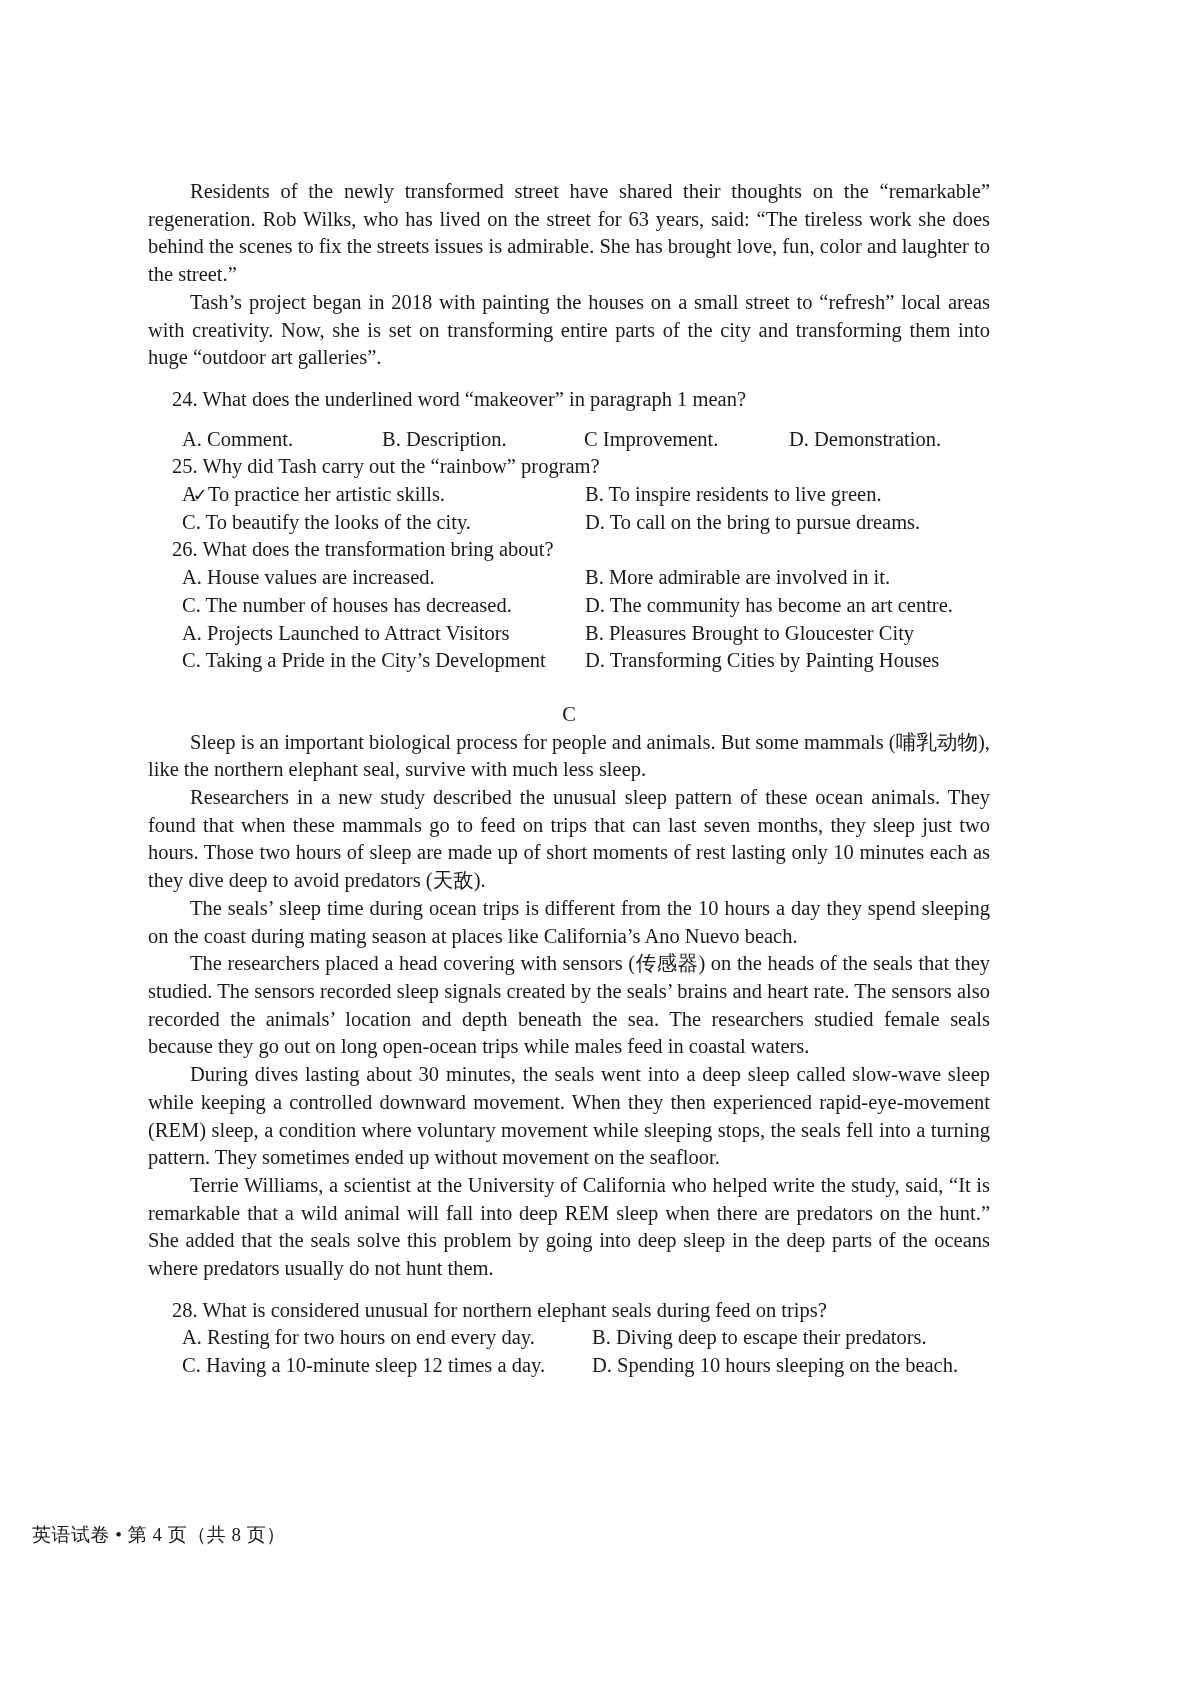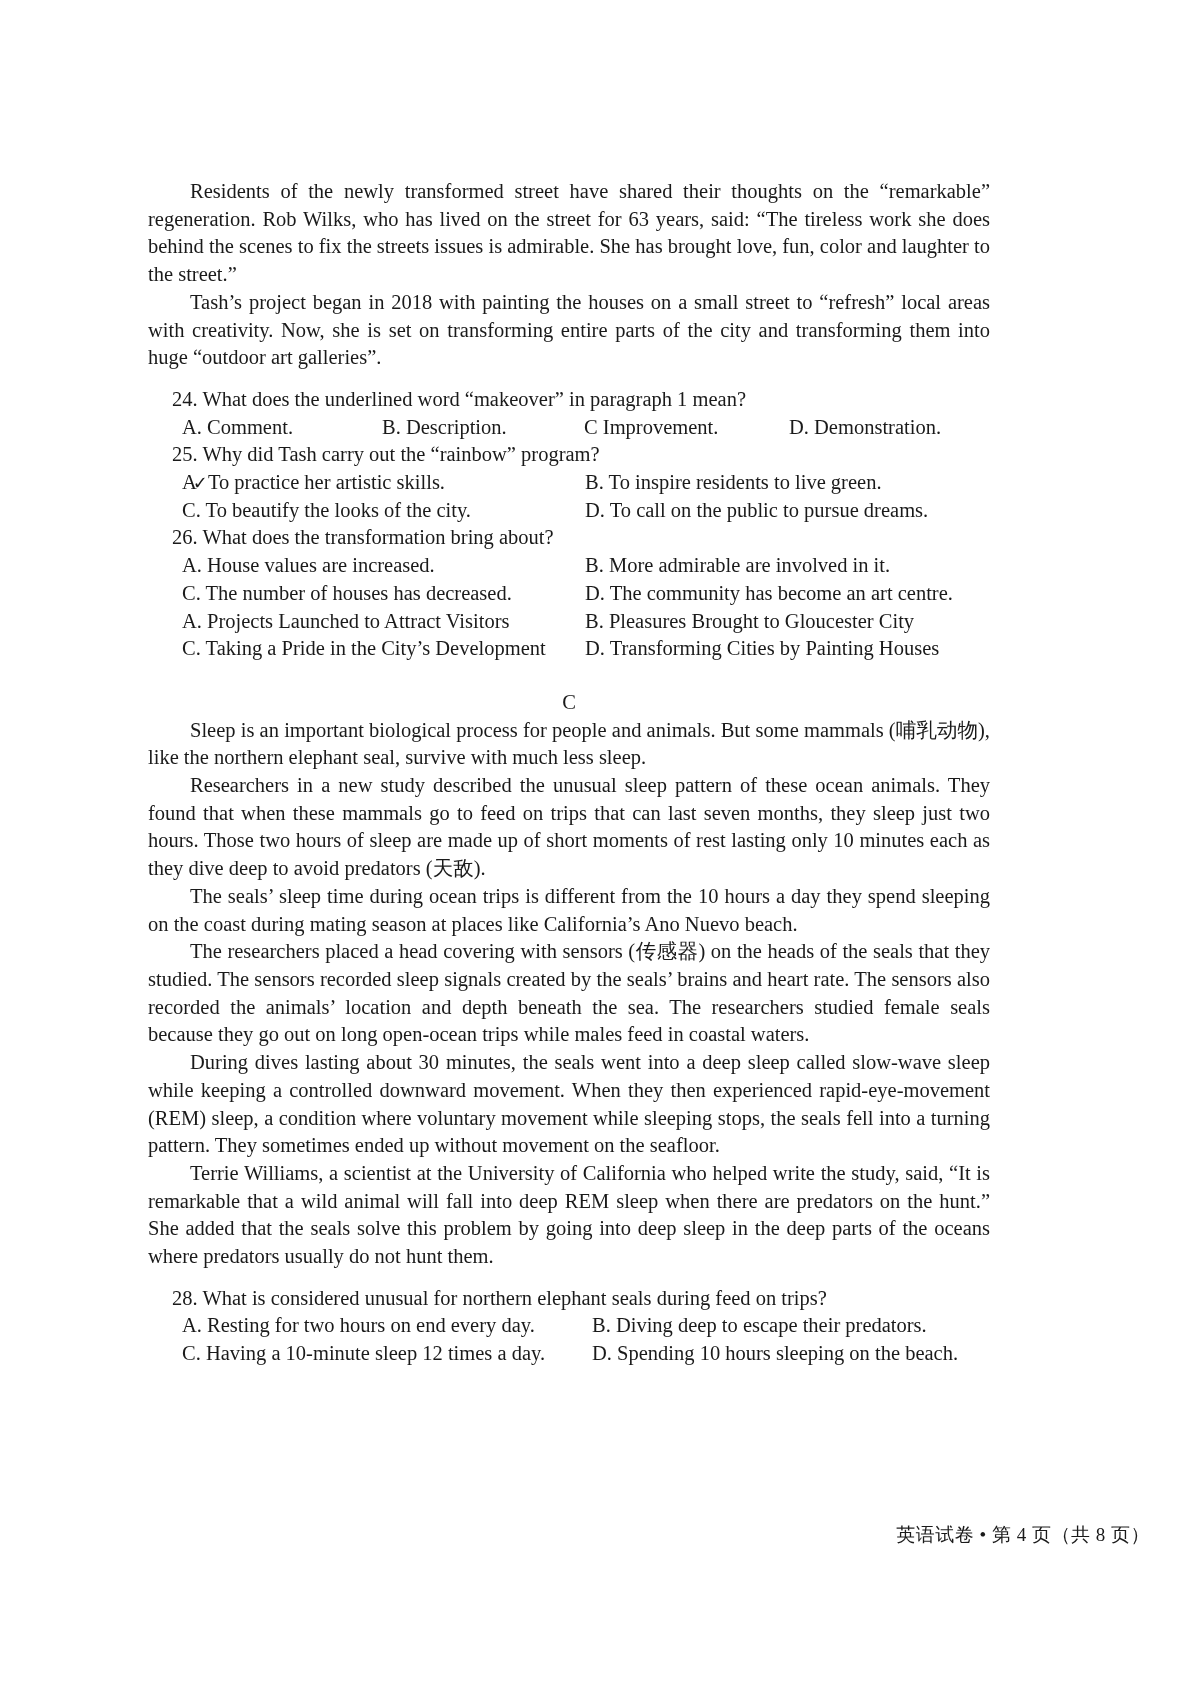--- a/index.html
+++ b/index.html
@@ -37,42 +37,44 @@
       display: block;
       margin-left: 24px;
     }
     .options {
       display: grid;
       grid-template-columns: 1fr 1fr;
       padding-left: 34px;
     }
     .options.four {
       grid-template-columns: 200px 202px 205px auto;
+      margin-top: 12px;
     }
     .options.two-col {
       grid-template-columns: 403px auto;
     }
     .opt {
       white-space: nowrap;
     }
     .section-letter {
       text-align: center;
       margin: 0;
       padding-left: 0px;
       font-size: 20.5px;
       line-height: 27.7px;
     }
     .footer {
       position: absolute;
       left: 0;
       width: 1150px;
       top: 1522px;
-      text-align: right;
+      text-align: left;
       font-size: 19px;
       letter-spacing: 0.5px;
+      padding-left: 32px;
     }
     .mark {
       font-family: "DejaVu Sans", sans-serif;
       font-size: 18px;
       margin-left: -4px;
       margin-right: 0px;
     }
   </style>
 </head>
 <body>
@@ -93,21 +95,21 @@
       <span class="opt">D. Demonstration.</span>
     </div>
   </div>
 
   <div class="question">
     <span class="q-stem"><span>25.</span> <span>Why did Tash carry out the “rainbow” program?</span></span>
     <div class="options two-col">
       <span class="opt"><span>A</span><span class="mark">✓</span><span>To practice her artistic skills.</span></span>
       <span class="opt">B. To inspire residents to live green.</span>
       <span class="opt">C. To beautify the looks of the city.</span>
-      <span class="opt">D. To call on the public to pursue dreams.</span>
+      <span class="opt">D. To call on the bring to pursue dreams.</span>
     </div>
   </div>
 
   <div class="question">
     <span class="q-stem"><span>26.</span> <span>What does the transformation bring about?</span></span>
     <div class="options two-col">
       <span class="opt">A. House values are increased.</span>
       <span class="opt">B. More admirable are involved in it.</span>
       <span class="opt">C. The number of houses has decreased.</span>
       <span class="opt">D. The community has become an art centre.</span>

